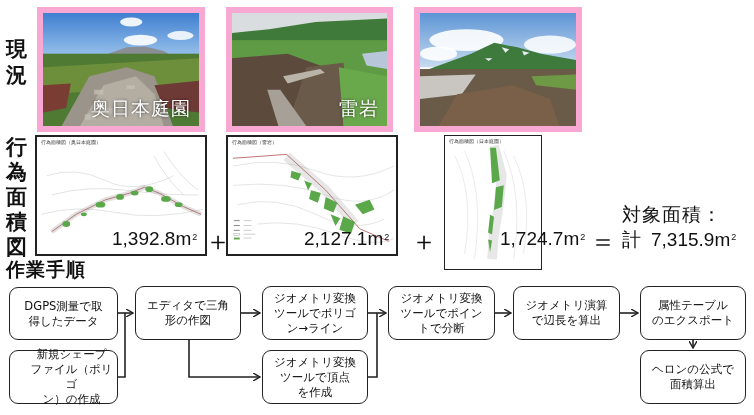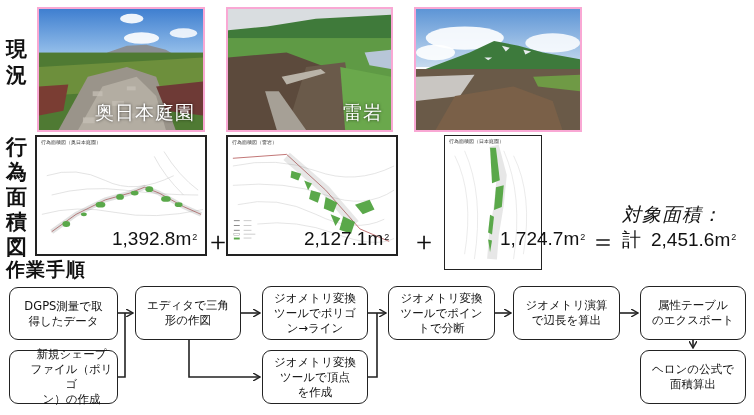--- a/index.html
+++ b/index.html
@@ -4,21 +4,21 @@
 <style>
   * { box-sizing: border-box; margin: 0; padding: 0; }
   html, body { width: 754px; height: 415px; background: #ffffff; overflow: hidden; }
   body { position: relative; font-family: "DejaVu Sans", "Liberation Sans", sans-serif; color: #111; }
 
   .side-label {
     position: absolute; font-weight: bold; font-size: 21px; line-height: 26px;
     color: #111; text-align: left; width: 26px;
   }
   .photo {
-    position: absolute; overflow: hidden; border: 2px solid #f9a8d4;
+    position: absolute; overflow: hidden; border: 6px solid #f9a8d4;
   }
   .photo svg { position: absolute; left: 0; top: 0; width: 100%; height: 100%; }
   .photo-caption {
     position: absolute; right: 8px; bottom: 4px; color: #ffffff; font-size: 19px;
     text-shadow: 0 0 3px rgba(0,0,0,0.7); letter-spacing: 1px;
   }
 
   .map {
     position: absolute; background: #fff; border: 2px solid #222; overflow: hidden;
   }
@@ -30,21 +30,21 @@
   .area-value {
     position: absolute; font-family: "Liberation Sans", "DejaVu Sans", sans-serif;
     font-size: 19px; color: #111; white-space: nowrap; line-height: 22px;
   }
   .area-value sup { font-size: 9px; vertical-align: top; position: relative; top: -2px; margin-left: 1px; }
   .operator {
     position: absolute; font-size: 26px; line-height: 26px; color: #111;
     font-family: "DejaVu Sans", sans-serif;
   }
   .total-label {
-    position: absolute; font-size: 19px; color: #111; letter-spacing: 1px; white-space: nowrap; font-style: italic;
+    position: absolute; font-size: 19px; color: #111; letter-spacing: 1px; white-space: nowrap;
   }
 
   .section-title {
     position: absolute; left: 6px; top: 257px; font-weight: bold; font-size: 19px; color: #111; letter-spacing: 1px;
   }
 
   .fbox {
     position: absolute; border: 1.5px solid #222; border-radius: 9px; background: #fff;
     display: flex; align-items: center; justify-content: center; text-align: center;
     font-size: 11.5px; line-height: 15px; color: #111; padding: 2px 4px;
@@ -223,21 +223,21 @@
   </svg>
 </div>
 <div class="area-value" style="left:500px; top:228px;">
   <span>1,724.7</span><span>m</span><sup>2</sup>
 </div>
 
 <div class="operator" style="left:590px; top:228px;">＝</div>
 
 <div class="total-label" style="left:622px; top:202px;">対象面積：</div>
 <div class="area-value" style="left:622px; top:228px;">
-  <span style="font-family:'DejaVu Sans',sans-serif; margin-right:10px;">計</span><span>2,451.6</span><span>m</span><sup>2</sup>
+  <span style="font-family:'DejaVu Sans',sans-serif; margin-right:10px;">計</span><span>7,315.9</span><span>m</span><sup>2</sup>
 </div>
 
 <div class="section-title">作業手順</div>
 
 <svg class="connectors" viewBox="0 0 754 415">
   <defs>
     <marker id="arr" markerWidth="8" markerHeight="8" refX="7" refY="4" orient="auto" markerUnits="userSpaceOnUse">
       <path d="M0,0 L7,4 L0,8" fill="none" stroke="#222" stroke-width="1.4"></path>
     </marker>
   </defs>

